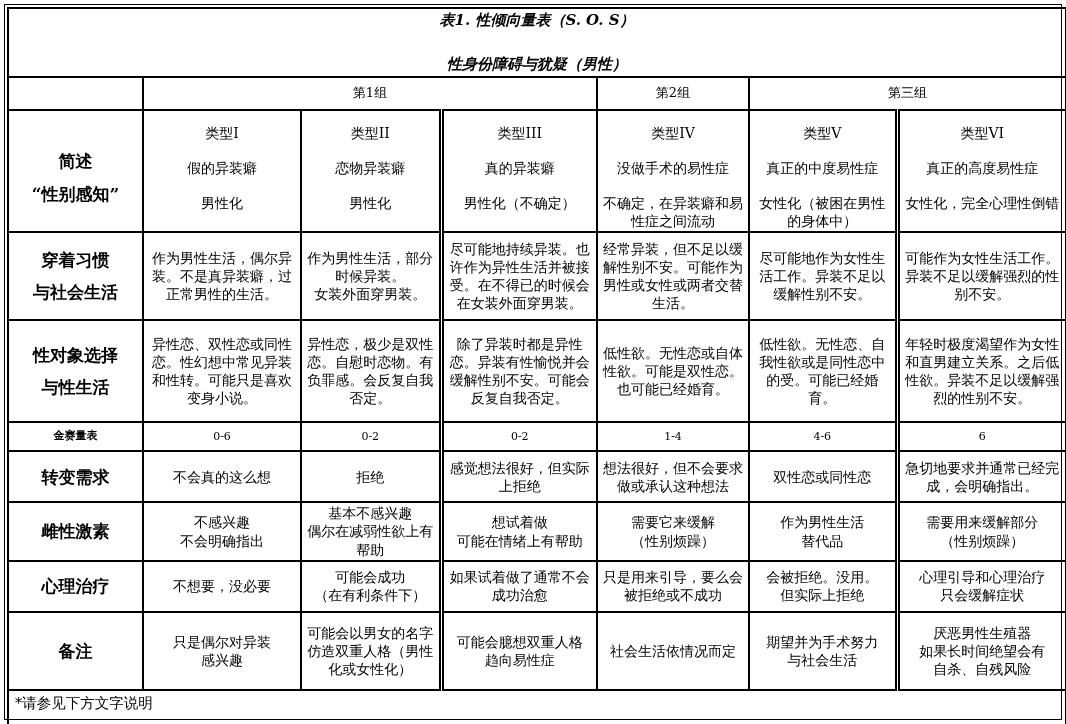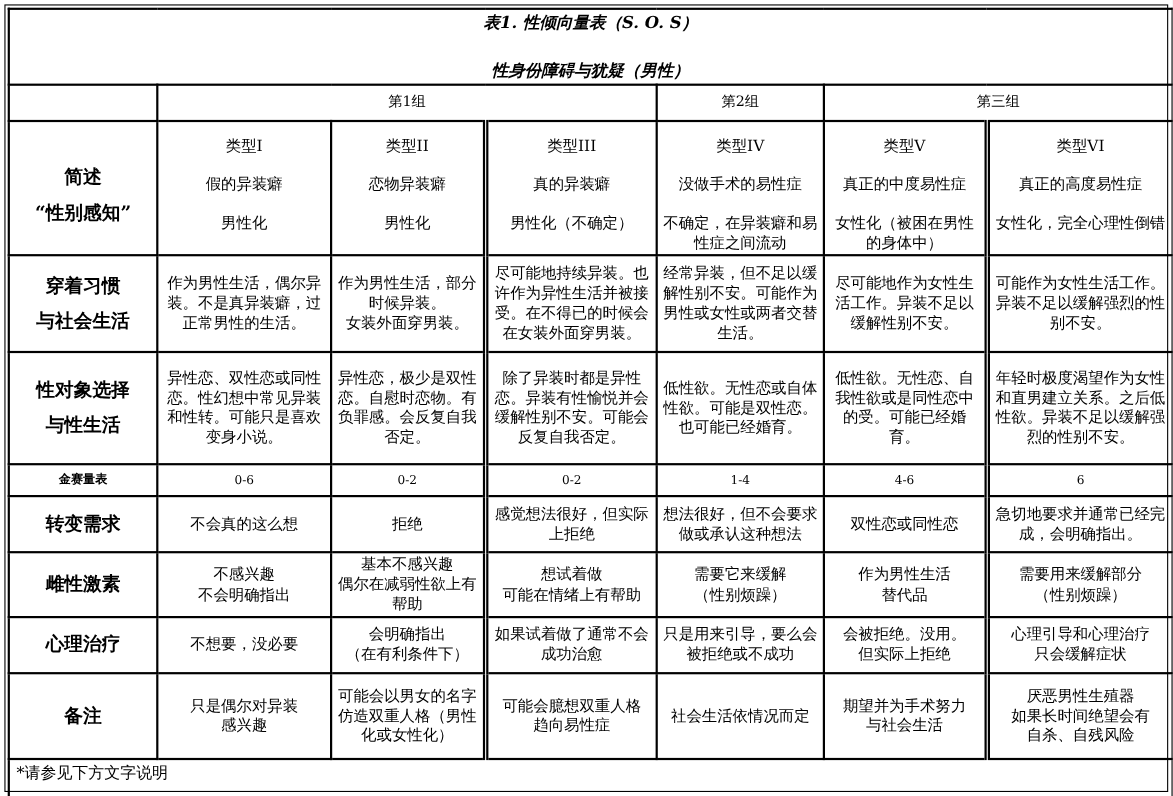--- a/index.html
+++ b/index.html
@@ -171,21 +171,21 @@
 （性别烦躁）</td>
       <td>作为男性生活
 替代品</td>
       <td class="dleft">需要用来缓解部分
 （性别烦躁）</td>
     </tr>
 
     <tr class="r-psych">
       <td class="rowhead">心理治疗</td>
       <td>不想要，没必要</td>
-      <td>会明确指出
+      <td>可能会成功
 （在有利条件下）</td>
       <td class="dleft">如果试着做了通常不会成功治愈</td>
       <td>只是用来引导，要么会被拒绝或不成功</td>
       <td>会被拒绝。没用。
 但实际上拒绝</td>
       <td class="dleft">心理引导和心理治疗
 只会缓解症状</td>
     </tr>
 
     <tr class="r-notes">

